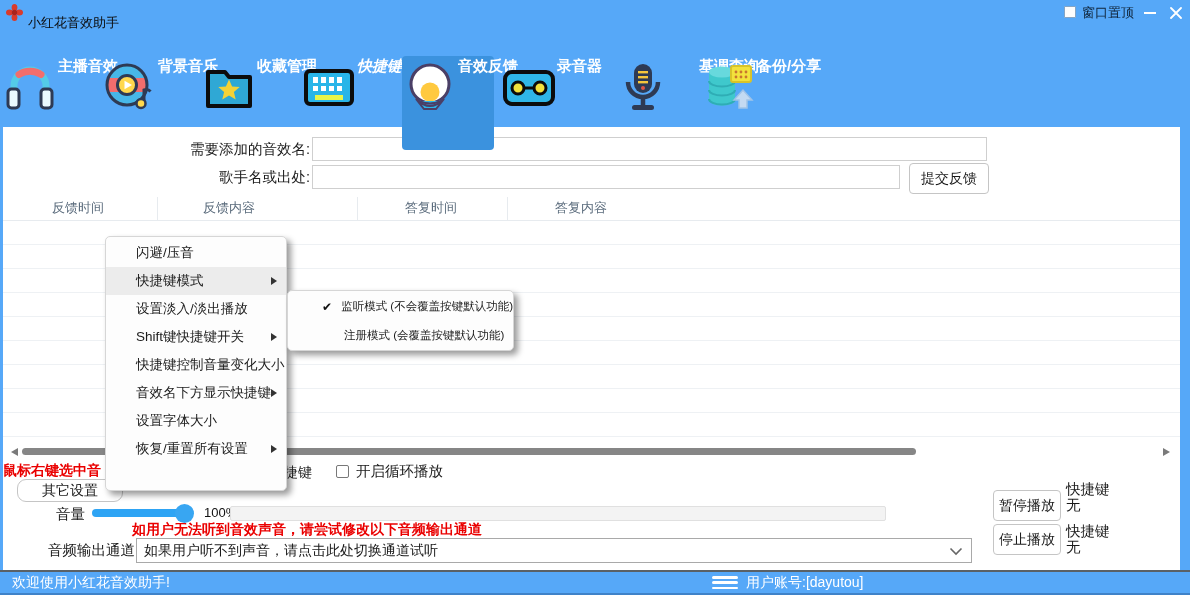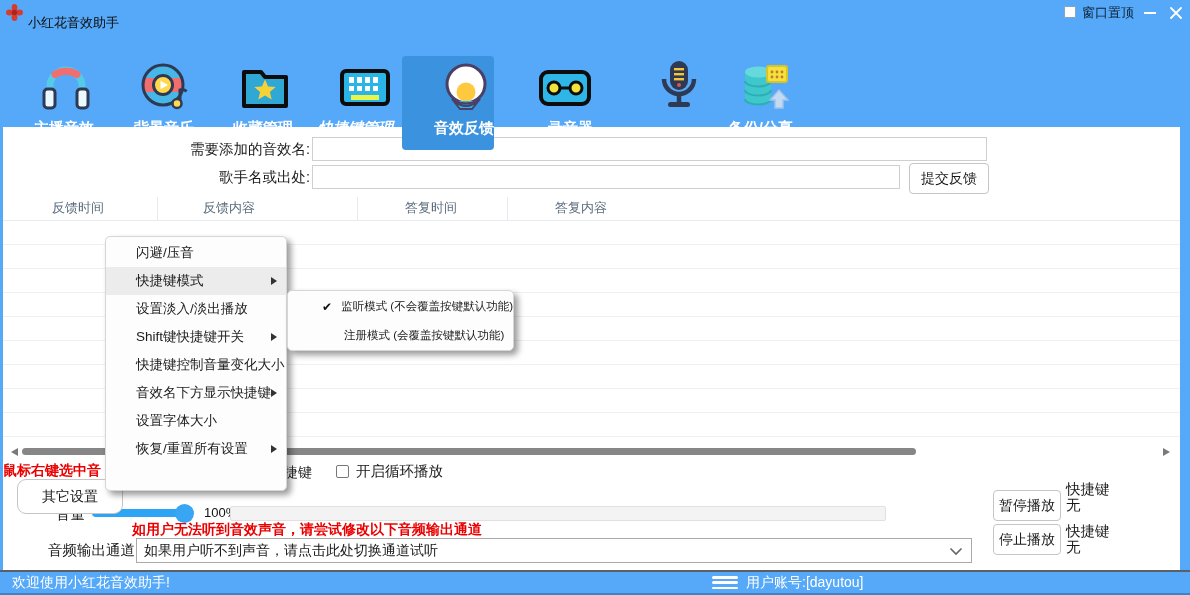--- a/index.html
+++ b/index.html
@@ -14,21 +14,21 @@
   
   .titlebar{left:0;top:0;width:1190px;height:25px;background:#56a8f8;z-index:5;}
   .title-text{left:28px;top:10px;height:25px;line-height:25px;font-size:13px;color:#0b0b0b;}
   .pin-box{left:1064px;top:6px;width:12px;height:12px;background:#fdfdfd;border:1px solid #86a5c4;border-radius:1px;}
   .pin-label{left:1082px;top:0;height:25px;line-height:25px;font-size:13px;color:#0e2236;}
   .win-btn{top:0;width:24px;height:25px;display:flex;align-items:center;justify-content:center;}
   .min-bar{width:12px;height:2px;background:#ffffff;}
 
   
   .toolbar{left:0;top:25px;width:1190px;height:102px;background:#56a8f8;z-index:4;}
-  .tb-item{position:absolute;top:31px;width:92px;height:94px;display:flex;flex-direction:column;align-items:flex-end;}
+  .tb-item{position:absolute;top:31px;width:92px;height:94px;display:flex;flex-direction:row;align-items:flex-start;}
   .tb-item.active{background:#3b92de;border-radius:4px;}
   .tb-icon{height:62px;display:flex;align-items:center;justify-content:center;}
   .tb-label{margin-top:1px;font-size:15px;font-weight:bold;color:#ffffff;white-space:nowrap;}
 
   
   .form-label{font-size:14.5px;color:#1a1a1a;text-align:right;width:250px;height:24px;line-height:24px;}
   .text-input{background:#ffffff;border:1px solid #cfcfcf;height:24px;font-size:14px;padding:0 5px;font-family:inherit;}
   .btn{background:#ffffff;border:1px solid #c5c5c5;border-radius:4px;font-size:14px;color:#1a1a1a;
        display:flex;align-items:center;justify-content:center;font-family:inherit;cursor:default;}
 
@@ -259,21 +259,21 @@
 
 <div class="abs harrow-l"></div>
 <div class="abs hthumb"></div>
 <div class="abs harrow-r"></div>
 
 <div class="abs red-text" style="left:3px;top:462px;">鼠标右键选中音</div>
 <div class="abs" style="left:284px;top:464px;font-size:14px;color:#222;">捷键</div>
 <span class="abs checkbox" style="left:336px;top:465px;"></span>
 <div class="abs plain14" style="left:356px;top:462px;">开启循环播放</div>
 
-<button class="abs btn" style="left:17px;top:479px;width:106px;height:35px;border-radius:9px;z-index:1;">其它设置</button>
+<button class="abs btn" style="left:17px;top:479px;width:106px;height:23px;border-radius:9px;z-index:1;">其它设置</button>
 
 <div class="abs plain14" style="left:56px;top:505px;">音量</div>
 <div class="abs slider-track"></div>
 <div class="abs slider-thumb"></div>
 <div class="abs" style="left:204px;top:505px;font-size:13px;color:#111;">100%</div>
 <div class="abs progress-empty"></div>
 
 <div class="abs red-text" style="left:132px;top:521px;">如用户无法听到音效声音，请尝试修改以下音频输出通道</div>
 
 <div class="abs plain14" style="left:48px;top:541px;">音频输出通道</div>

